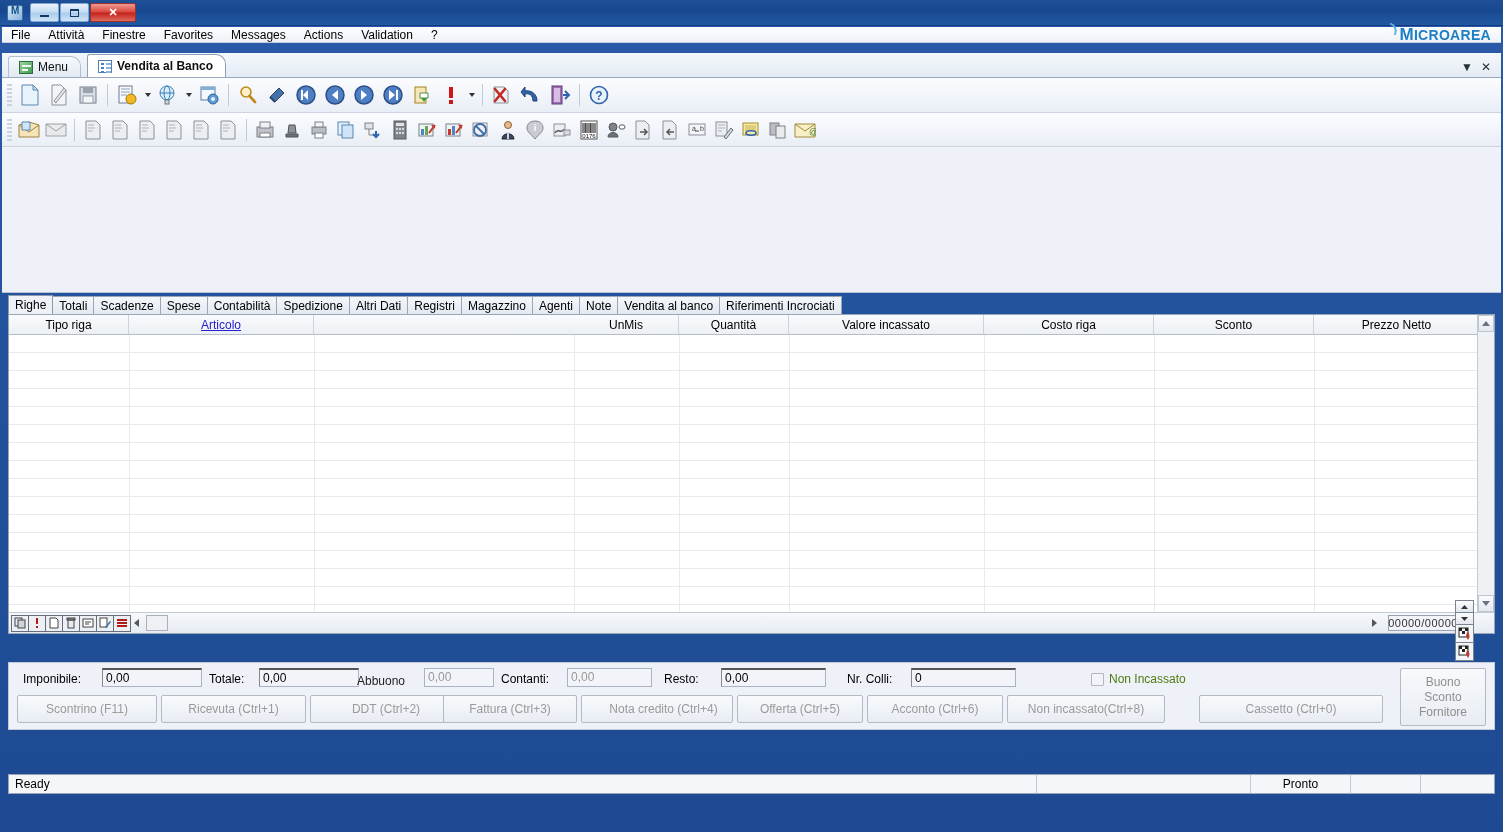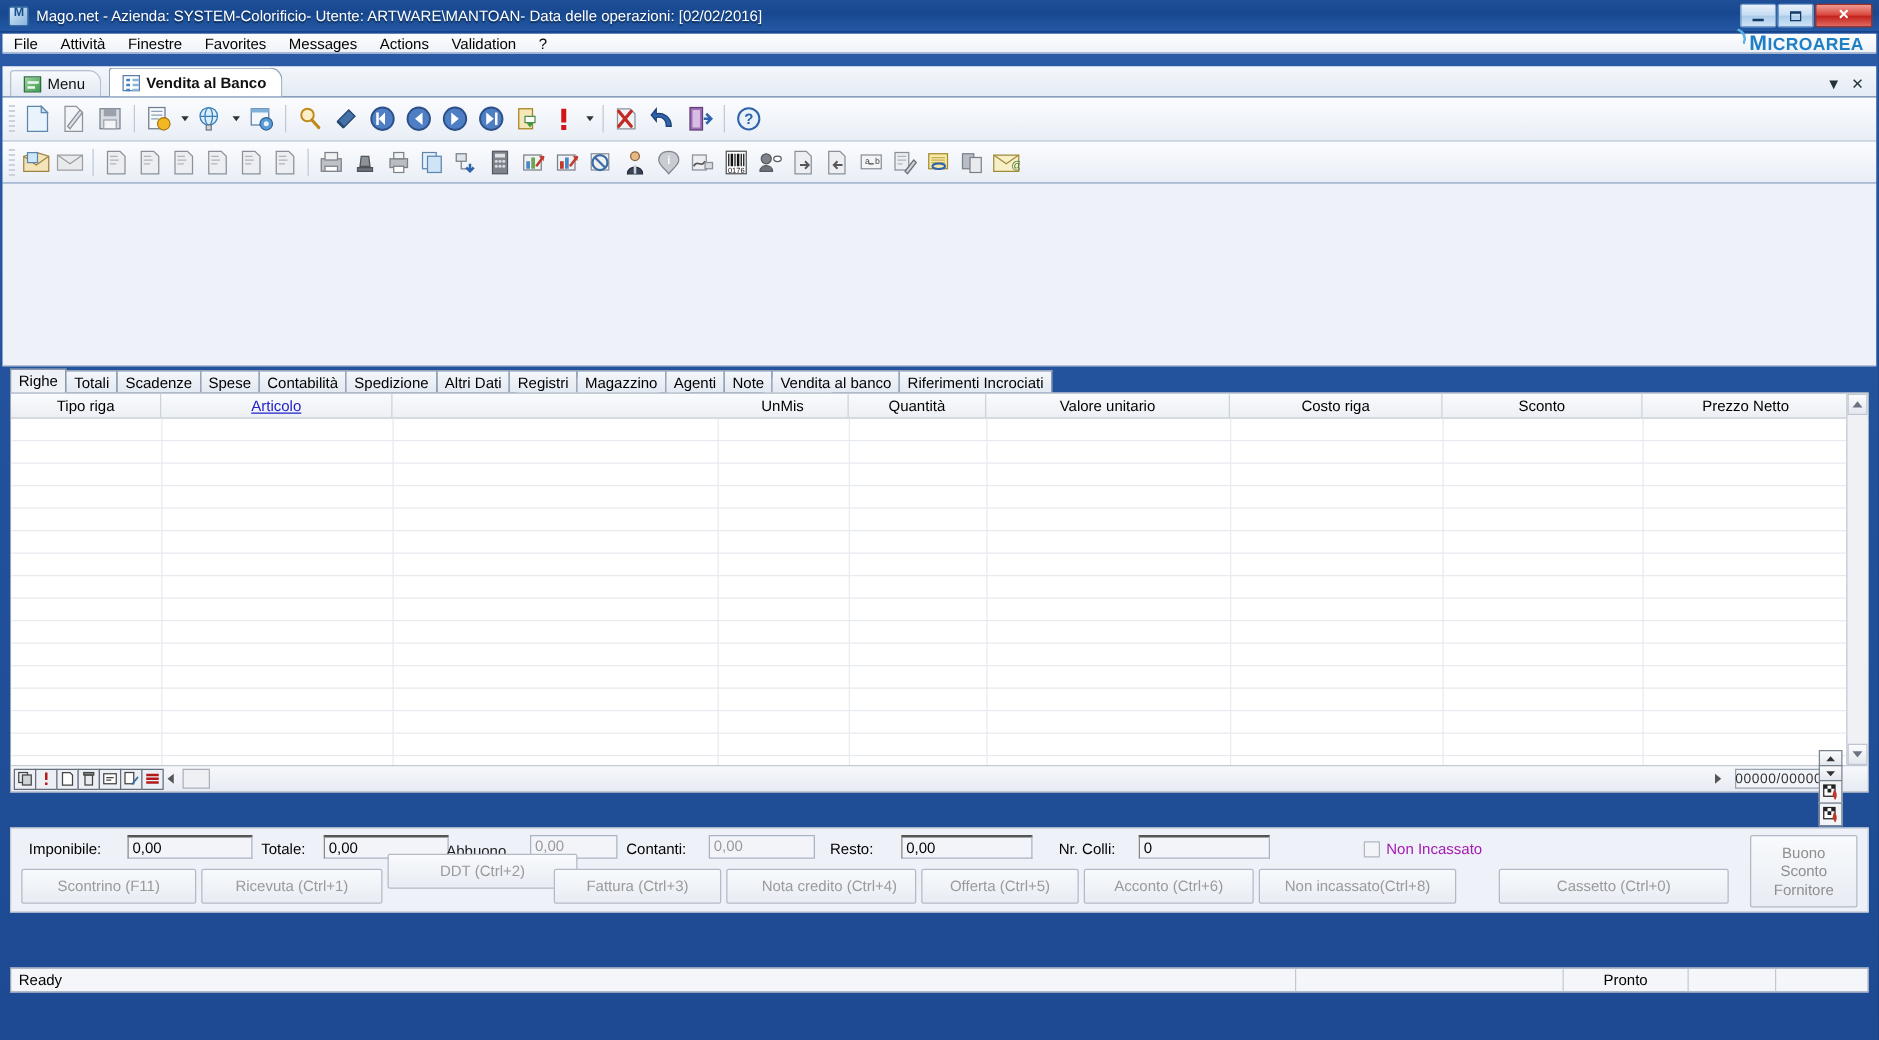--- a/index.html
+++ b/index.html
@@ -318,21 +318,20 @@
     background:
       linear-gradient(135deg, transparent 45%, #a7aebc 45%, #a7aebc 55%, transparent 55%) 0 0/5px 5px repeat; }
 </style>
 </head>
 <body>
 
 <div id="app-window">
 
   <div id="title-bar">
     <div class="app-icon"></div>
-    <div id="title-text">Mago.net - Azienda: SYSTEM-Colorificio- Utente: ARTWARE\MANTOAN- Data delle operazioni: [02/02/2016]</div>
     <div id="win-buttons">
       <div class="win-btn">
           <span class="glyph-min"></span>
         </div>
       <div class="win-btn">
           <span class="glyph-max"></span>
         </div>
       <div class="win-btn close">✕</div>
     </div>
   </div>
@@ -861,21 +860,21 @@
     <div class="itab">Riferimenti Incrociati</div>
   </div>
 
   <div id="grid-wrap">
     <div id="grid-header">
       <div class="gh" style="width:120px;">Tipo riga</div>
       <div class="gh link" style="width:185px;">Articolo</div>
       <div class="gh" style="width:260px;margin-top:20px;">Descrizione Articolo</div>
       <div class="gh" style="width:105px;">UnMis</div>
       <div class="gh" style="width:110px;">Quantità</div>
-      <div class="gh" style="width:195px;">Valore unitario</div>
+      <div class="gh" style="width:195px;">Valore incassato</div>
       <div class="gh" style="width:170px;">Costo riga</div>
       <div class="gh" style="width:160px;">Sconto</div>
       <div class="gh" style="width:165px; border-right:none;">Prezzo Netto</div>
     </div>
 
     <div id="grid-body">
       <div class="grid-col-line" style="left:120px;"></div>
       <div class="grid-col-line" style="left:305px;"></div>
       <div class="grid-col-line" style="left:565px;"></div>
       <div class="grid-col-line" style="left:670px;"></div>
@@ -995,28 +994,28 @@
 
     <span class="tp-lbl" style="left:492px; top:9px;">Contanti:</span>
     <span class="tp-fld" style="left:558px; top:5px; width:85px; color:#999;">0,00</span>
 
     <span class="tp-lbl" style="left:655px; top:9px;">Resto:</span>
     <span class="tp-fld editable" style="left:712px; top:5px; width:105px;">0,00</span>
 
     <span class="tp-lbl" style="left:838px; top:9px;">Nr. Colli:</span>
     <span class="tp-fld editable" style="left:902px; top:5px; width:105px;">0</span>
 
-    <div class="chk" style="left:1082px; top:9px; color:#a21caf;">
+    <div class="chk" style="left:1082px; top:9px; color:#4d7c0f;">
       <span class="box"></span>
       <span>Non Incassato</span>
     </div>
 
     <div class="tp-btn" style="left:8px;    top:32px; width:140px;">Scontrino (F11)</div>
     <div class="tp-btn" style="left:152px;  top:32px; width:145px;">Ricevuta (Ctrl+1)</div>
-    <div class="tp-btn" style="left:301px;  top:20px; width:152px;">DDT (Ctrl+2)</div>
+    <div class="tp-btn" style="left:301px;  top:32px; width:152px;">DDT (Ctrl+2)</div>
     <div class="tp-btn" style="left:434px;  top:32px; width:134px;">Fattura (Ctrl+3)</div>
     <div class="tp-btn" style="left:572px;  top:32px; width:152px;padding-left:13px;">Nota credito (Ctrl+4)</div>
     <div class="tp-btn" style="left:728px;  top:32px; width:126px;">Offerta (Ctrl+5)</div>
     <div class="tp-btn" style="left:858px;  top:32px; width:136px;">Acconto (Ctrl+6)</div>
     <div class="tp-btn" style="left:998px;  top:32px; width:158px;">Non incassato(Ctrl+8)</div>
     <div class="tp-btn" style="left:1190px; top:32px; width:184px;">Cassetto (Ctrl+0)</div>
 
     <div id="buono-btn">
       <span>Buono</span>
       <span>Sconto</span>

